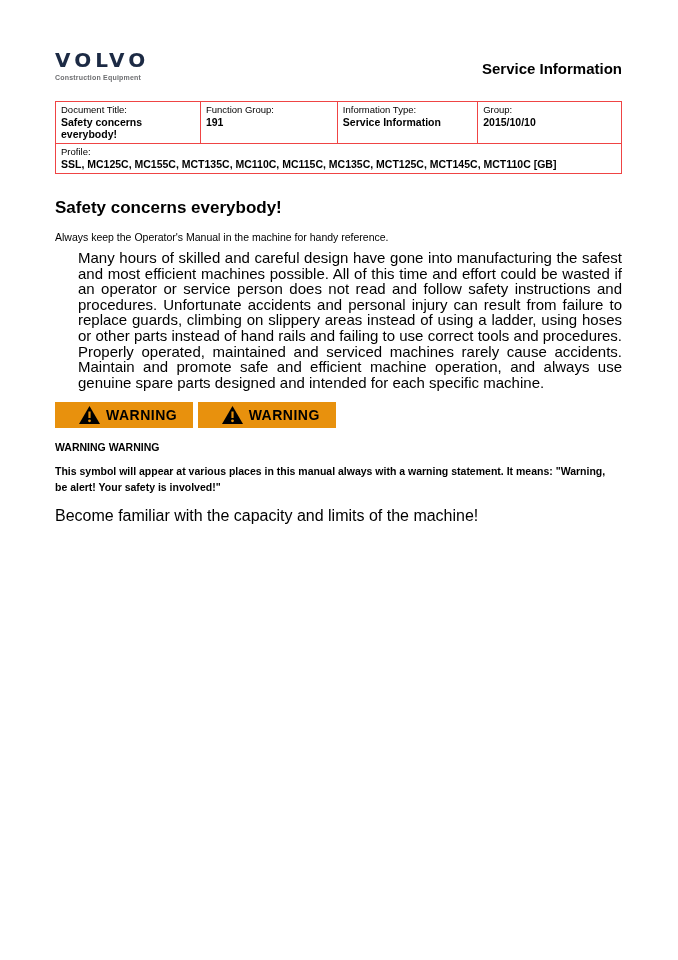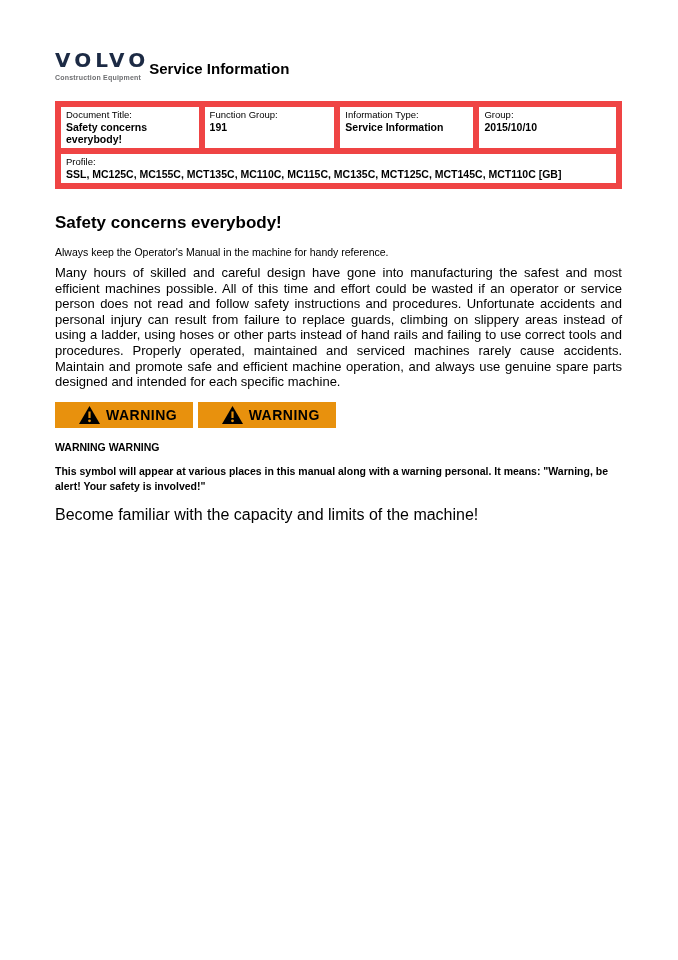--- a/index.html
+++ b/index.html
@@ -5,38 +5,38 @@
   * { margin:0; padding:0; box-sizing:border-box; }
   html,body { background:#ffffff; }
   body {
     width:678px; height:960px;
     font-family:"Liberation Sans", sans-serif;
     color:#000;
   }
   .page { position:relative; width:678px; height:960px; background:#fff; overflow:hidden; }
   .inner { padding:50px 56px 0 55px; }
 
-  .header { display:flex; align-items:flex-start; }
+  .header { display:flex; justify-content:space-between; align-items:flex-start; }
   .logo-word {
     font-weight:bold; font-size:20px; letter-spacing:4px;
     color:var(--logo-blue, #1c2a44); line-height:1;
     font-family:"DejaVu Sans", sans-serif;
   }
   .logo-sub { font-size:7px; font-weight:bold; color:#6d6e71; margin-top:4px; letter-spacing:0.2px; }
   .si-title { font-size:15px; font-weight:bold; margin-top:10px; }
 
   table.doc { width:100%; border-collapse:collapse; margin-top:20px; }
-  table.doc td { border:6px solid #ef4444; padding:2px 5px 3px 5px; vertical-align:top; }
+  table.doc td { border:1px solid #ef4444; padding:2px 5px 3px 5px; vertical-align:top; }
   .c1{width:25.6%;} .c2{width:24.2%;margin-left:44px;} .c3{width:24.8%;} .c4{width:25.4%;}
   .cell-label { font-size:9.5px; display:block; }
   .cell-value { font-size:10.5px; font-weight:bold; margin-top:1px; }
 
   .heading { font-size:17px; font-weight:bold; margin-top:24px; font-family:"Liberation Sans", sans-serif; }
   .lead { font-size:10.5px; font-weight:normal; margin-top:13px; }
-  .body-para { font-size:13px; line-height:15.6px; text-align:justify; margin-top:7px; }
+  .body-para { font-size:15px; line-height:15.6px; text-align:justify; margin-top:7px;margin-left:23px; }
 
   .warning-box {
     display:inline-flex; align-items:center; gap:6px;
     background:var(--warning-bg, #e8910d);
     padding:4px 16px 4px 24px; margin-top:12px;
   }
   .warning-word { font-size:14px; font-weight:bold; color:#000; letter-spacing:0.5px; }
   .warn-fill { fill:var(--warning-bg, #e8910d); }
 
   .bold-para { font-size:10.5px; font-weight:bold; line-height:15.6px; text-align:justify; margin-top:9px; }
@@ -107,18 +107,18 @@
       <svg width="21" height="18" viewBox="0 0 21 18" aria-hidden="true">
         <polygon points="10.5,0 21,18 0,18" fill="#000000"></polygon>
         <rect class="warn-fill" x="9.4" y="5.5" width="2.2" height="6.5"></rect>
         <circle class="warn-fill" cx="10.5" cy="14.8" r="1.4"></circle>
       </svg>
       <span class="warning-word">WARNING</span>
     </div>
 
     <div class="ws-heading">WARNING WARNING</div>
 
-    <div class="ws-para">This symbol will appear at various places in this manual along with a warning personal. It means: "Warning,  be alert! Your safety is involved!"</div>
+    <div class="ws-para">This symbol will appear at various places in this manual always with a warning statement. It means: "Warning,  be alert! Your safety is involved!"</div>
 
     <div class="closing">Become familiar with the capacity and limits of the machine!</div>
 
   </div>
 </div>
 
 </body></html>

